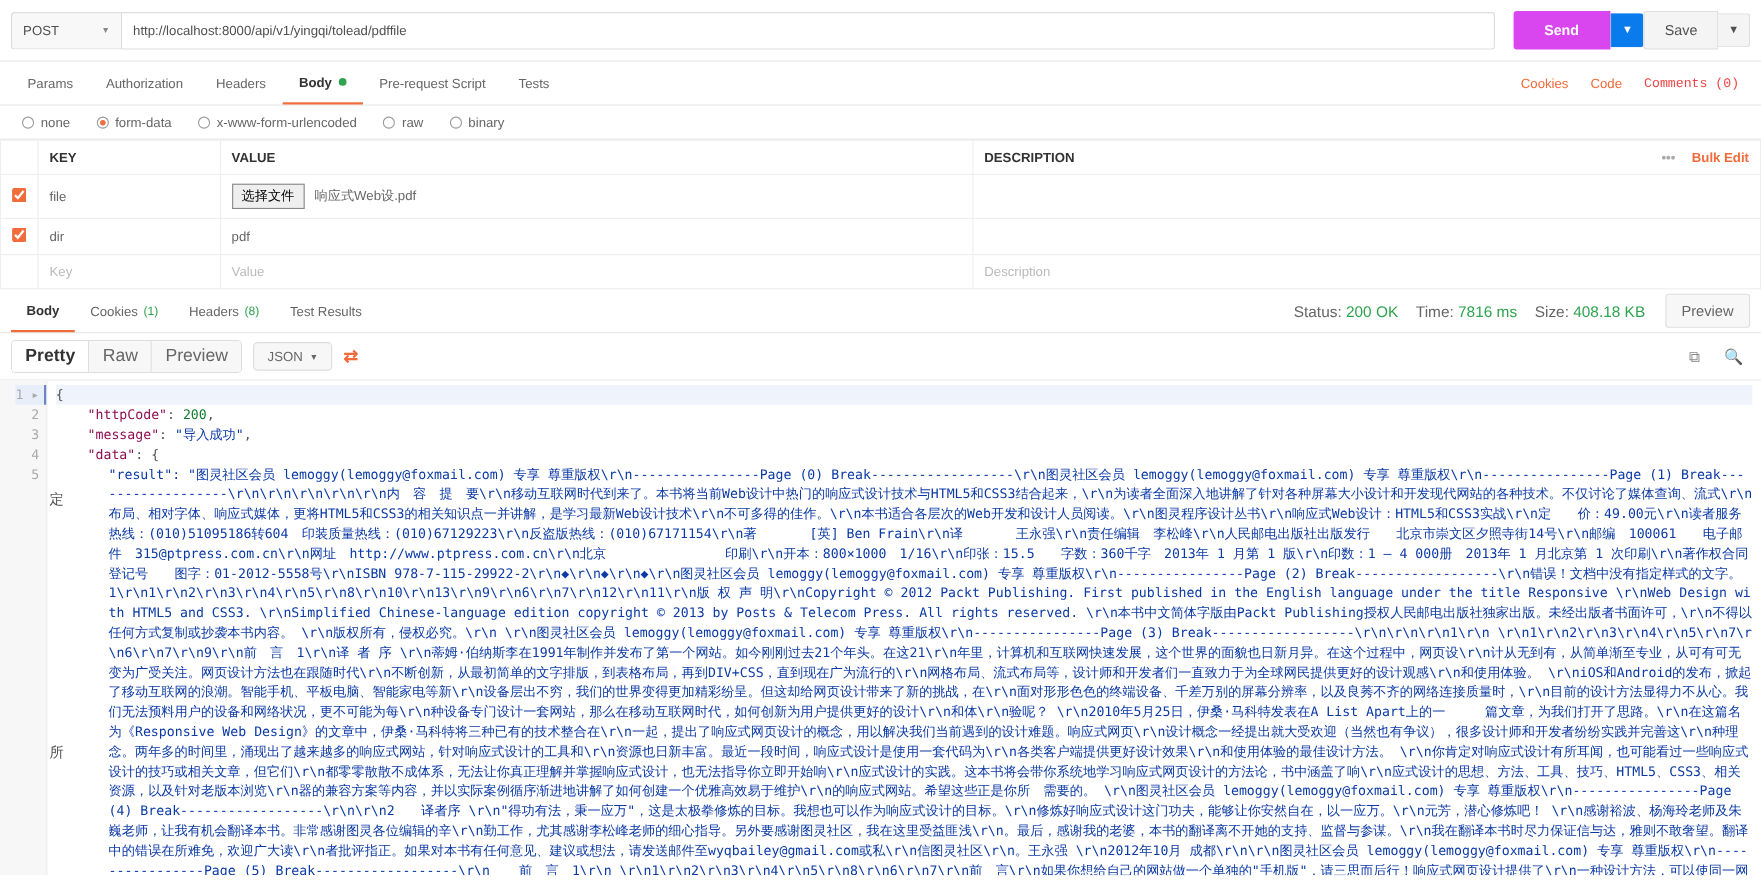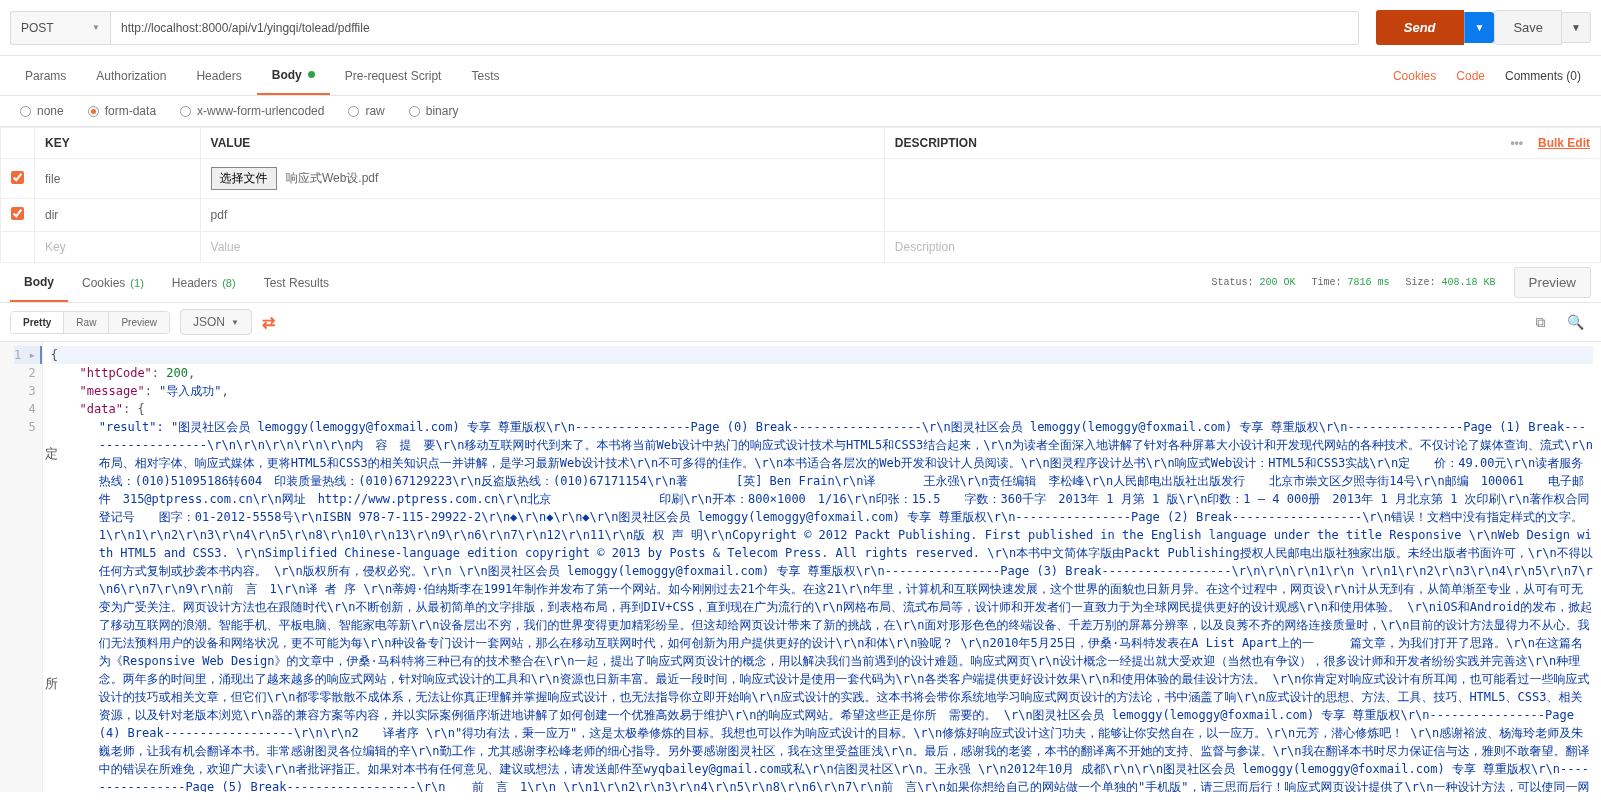--- a/index.html
+++ b/index.html
@@ -1,59 +1,59 @@
 <!DOCTYPE html>
 <html><head>
 <meta charset="utf-8">
 <style>
   * { box-sizing: border-box; margin: 0; padding: 0; }
   body { font-family: -apple-system, BlinkMacSystemFont, "Segoe UI", Helvetica, Arial, sans-serif; font-size: 12px; background: #fff; color: #505050; }
   .topbar { display: flex; align-items: center; padding: 10px 10px; border-bottom: 1px solid #e6e6e6; background:#fff; }
   .method-select { width: 100px; padding: 9px 10px; border:1px solid #ddd; border-right:none; border-radius:3px 0 0 3px; background:#f8f8f8; font-size:12px; color:#505050; display:flex; align-items:center; justify-content:space-between; }
   .url-input { flex:1; padding:9px 10px; border:1px solid #ddd; border-radius:0 3px 3px 0; font-size:12px; color:#505050; }
-  .send-btn { margin-left:17px; background:#c2410c; color:#fff; border:none; padding:10px 28px; border-radius:3px 0 0 3px; font-weight:600; font-size:13px;font-style:italic; }
+  .send-btn { margin-left:17px; background:#d946ef; color:#fff; border:none; padding:10px 28px; border-radius:3px 0 0 3px; font-weight:600; font-size:13px; }
   .send-caret { background:#097bed; color:#fff; border:none; border-left:1px solid rgba(255,255,255,0.3); padding:10px 10px; border-radius:0 3px 3px 0; font-size:10px;}
   .save-btn { background:#f4f4f4; color:#505050; border:1px solid #ddd; padding:9px 18px; border-radius:3px 0 0 3px; font-size:13px;}
   .save-caret { background:#f4f4f4; color:#505050; border:1px solid #ddd; border-left:none; padding:9px 9px; border-radius:0 3px 3px 0; font-size:10px; }
 
   .tabs { display:flex; align-items:center; padding:0 10px; height:40px; border-bottom:1px solid #e6e6e6; font-size:12px;}
   .tabs .tab { padding:0 15px; height:100%; display:flex; align-items:center; color:#666; cursor:pointer;}
   .tabs .tab.active { color:#333; border-bottom:2px solid #f26b3a; font-weight:600;}
   .tabs .dot { width:7px; height:7px; border-radius:50%; background:#2fa44f; margin-left:6px;}
   .tabs .spacer { flex:1; }
   .tabs .right-link { padding:0 10px; color:#f26b3a; cursor:pointer; font-size:12px;}
-  .tabs .right-link.muted { color:#404040; }
+  .tabs .right-link.muted { color:#ef4444;font-family:Liberation Mono, monospace; }
 
   .body-radios { display:flex; align-items:flex-start; gap:24px; padding:8px 20px; border-bottom:1px solid #e6e6e6; font-size:12px;}
   .body-radios label { display:flex; align-items:center; gap:6px; color:#666;}
   .radio { width:11px; height:11px; border:1px solid #999; border-radius:50%; display:inline-flex; align-items:center; justify-content:center;}
   .radio.on::after { content:""; width:5px; height:5px; background:#f26b3a; border-radius:50%; }
 
   table.kv { width:100%; border-collapse:collapse; font-size:12px;}
   table.kv th, table.kv td { border:1px solid #eee; padding:8px 10px; text-align:left; color:#666;margin-left:16px;}
   table.kv th { font-weight:600; color:#333; background:#fff; }
   .cbwrap { width:30px; text-align:center; }
   .cb { width:13px; height:13px; accent-color:#f26b3a; }
   .row-actions { display:flex; gap:15px; align-items:center; justify-content:flex-end;}
-  .bulk { color:#f26b3a; cursor:pointer;text-decoration:underline;}
+  .bulk { color:#f26b3a; cursor:pointer;}
   .dots { color:#aaa; cursor:pointer;}
   .filebtn { border:1px solid #888; background:#efefef; padding:2px 8px; font-size:12px; margin-right:6px;}
 
   .resp-tabs { display:flex; align-items:center; padding:0 10px; height:40px; border-bottom:1px solid #e6e6e6; font-size:12px;}
   .resp-tabs .tab { padding:0 14px; height:100%; display:flex; align-items:center; color:#666; cursor:pointer;}
   .resp-tabs .tab.active { color:#333; border-bottom:2px solid #f26b3a; font-weight:600;}
   .badge-n { margin-left:5px; color:#2fa44f; font-size:11px;}
   .resp-tabs .spacer { flex:1;}
-  .stat { color:#666; padding:0 8px; font-size:10px;font-family:Liberation Mono, monospace;}
+  .stat { color:#666; padding:0 8px; font-size:14px;}
   .stat .ok { color:#2fa44f;}
   .download-btn { margin-left:10px; border:1px solid #ddd; background:#f7f7f7; padding:7px 14px; border-radius:3px; color:#666;}
 
   .view-bar { display:flex; align-items:center; padding:6px 10px; gap:10px; border-bottom:1px solid #e6e6e6;}
   .pill-group { display:flex; border:1px solid #ddd; border-radius:4px; overflow:hidden;}
-  .pill { padding:5px 12px; color:#666; background:#f7f7f7; border-right:1px solid #ddd; font-size:10px; cursor:pointer;}
+  .pill { padding:5px 12px; color:#666; background:#f7f7f7; border-right:1px solid #ddd; font-size:16px; cursor:pointer;}
   .pill:last-child { border-right:none;}
   .pill.active { background:#fff; color:#333; font-weight:600;}
   .jsonsel { border:1px solid #ddd; background:#f7f7f7; padding:5px 12px; border-radius:4px; display:flex; align-items:center; gap:6px; font-size:12px; color:#666;}
   .wrap-icon { color:#f26b3a; font-size:16px; font-weight:bold;}
   .view-bar .spacer { flex:1; }
   .vicon { color:#888; padding:0 6px; font-size:14px; cursor:pointer;}
 
   .code-area { display:flex; font-family: Consolas, Menlo, monospace; font-size:12px; line-height:1.5; height:450px; overflow:hidden; background:#fff;}
   .gutter { background:#f7f7f7; color:#aaa; text-align:right; padding:4px 6px 4px 14px; border-right:1px solid #eee; user-select:none; min-width:40px;}
   .gutter div { height:18px;}

